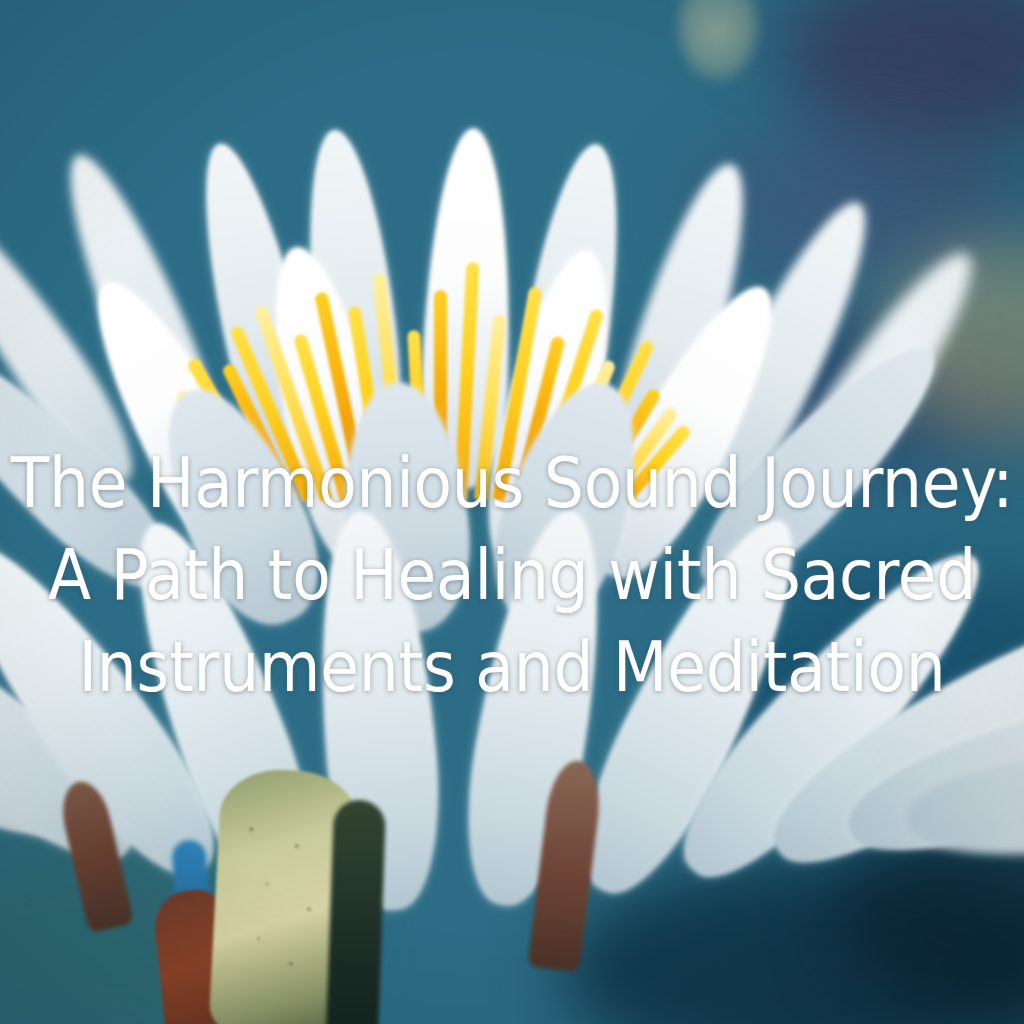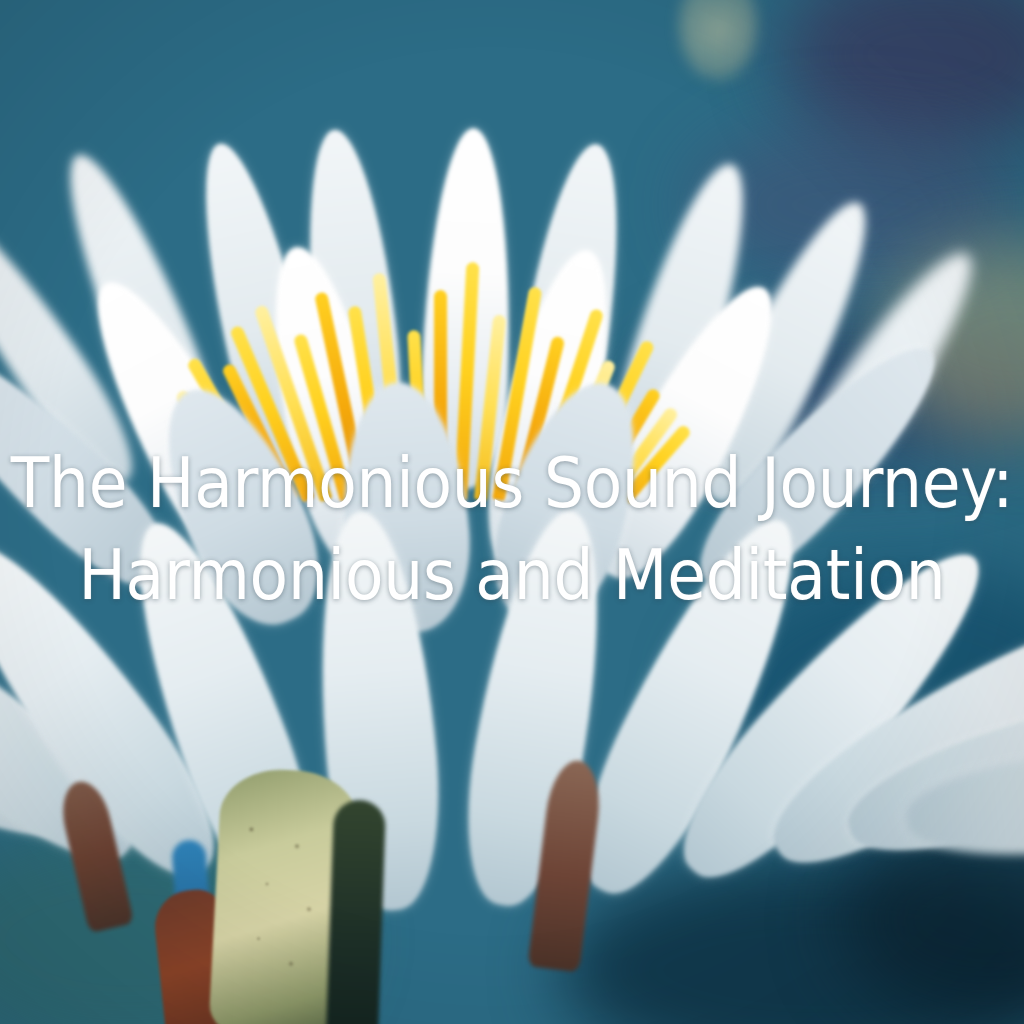--- a/index.html
+++ b/index.html
@@ -317,18 +317,19 @@
     </div>
 
     <div class="photo-soften"></div>
     <div class="vignette"></div>
   </div>
 
   <div class="text-layer">
 
     <div class="title">
       <span class="title-line">The Harmonious Sound Journey:</span>
-      <span class="title-line">Harmonious and Meditation</span>
+      <span class="title-line">A Path to Healing with Sacred</span>
+      <span class="title-line">Instruments and Meditation</span>
     </div>
 
   </div>
 
 </div>
 
 </body></html>

